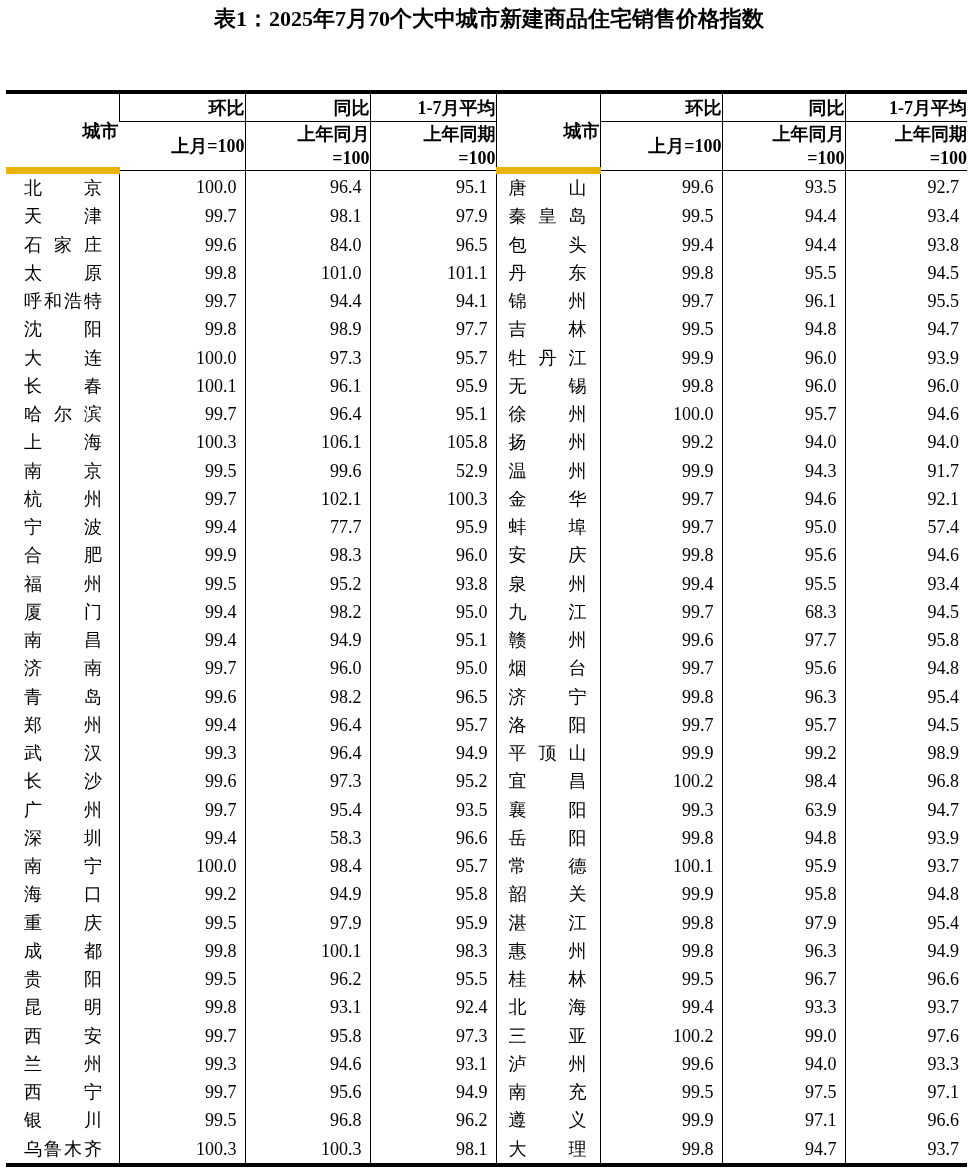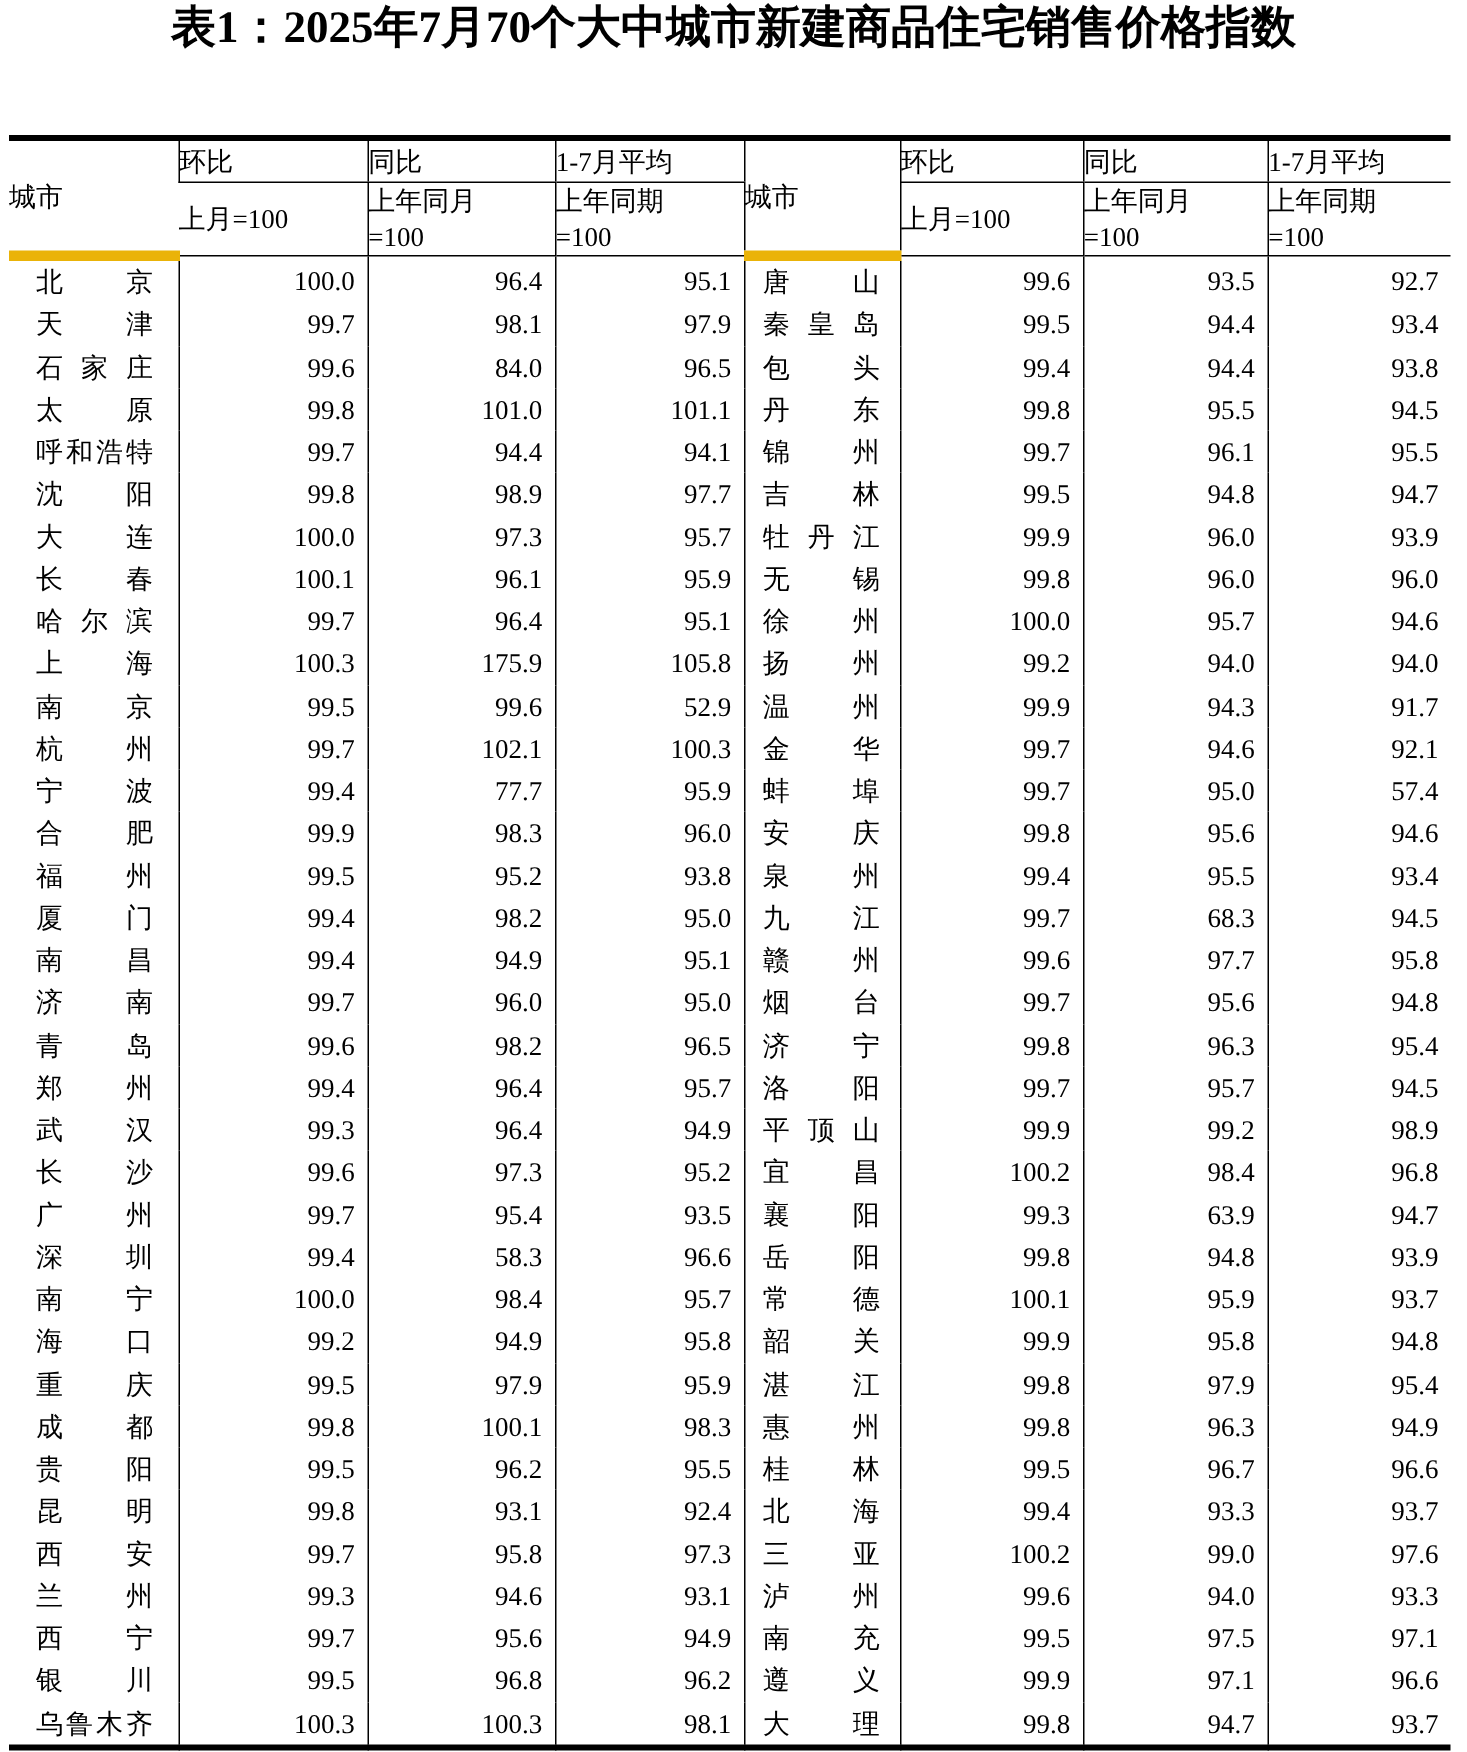--- a/index.html
+++ b/index.html
@@ -3,38 +3,38 @@
 <meta charset="utf-8">
 <style>
   html, body { margin: 0; padding: 0; background: #ffffff; }
   body {
     width: 978px; height: 1168px; position: relative; overflow: hidden;
     font-family: "Liberation Serif", "DejaVu Serif", serif;
     color: #000;
   }
   .title {
     position: absolute; left: 0; top: 4px; width: 978px;
-    text-align: center; font-size: 30px; font-weight: bold;
+    text-align: center; font-size: 22px; font-weight: bold;
     letter-spacing: 0px; line-height: 30px;
   }
   table.idx {
     position: absolute; left: 6px; top: 90px;
     width: 961px; border-collapse: collapse; table-layout: fixed;
     border-top: 4px solid #000; border-bottom: 4px solid #000;
   }
   table.idx col.c-city { width: 113px; }
   table.idx col.c-v1 { width: 126px; }
   table.idx col.c-v2 { width: 125px; }
   table.idx col.c-v3 { width: 126px; }
   table.idx col.c-city2 { width: 104px; }
   table.idx col.c-v4 { width: 122px; }
   table.idx col.c-v5 { width: 123px; }
   table.idx col.c-v6 { width: 122px; }
   table.idx th {
-    font-weight: normal; font-size: 18px; text-align: left;
+    font-weight: bold; font-size: 18px; text-align: right;
     padding: 0; line-height: 24px;
     border-left: 1px solid #000; border-bottom: 1px solid #000;
   }
   table.idx th:first-child { border-left: none; }
   table.idx tr.h1 th { height: 27px; }
   table.idx tr.h2 th { height: 48px; }
   table.idx th.city-h { font-size: 18px; }
   table.idx tr.h1 th.city-h { border-bottom: 7px solid #eab308; }
   table.idx td {
     font-size: 18px; height: 28.25px; padding: 0; line-height: 28px;
@@ -275,21 +275,21 @@
         <td class="num">94.6</td>
       </tr>
       <tr>
         <td class="city">
           <div class="cname">
             <span>上</span>
             <span>海</span>
           </div>
         </td>
         <td class="num">100.3</td>
-        <td class="num">175.9</td>
+        <td class="num">106.1</td>
         <td class="num">105.8</td>
         <td class="city2">
           <div class="cname">
             <span>扬</span>
             <span>州</span>
           </div>
         </td>
         <td class="num">99.2</td>
         <td class="num">94.0</td>
         <td class="num">94.0</td>

